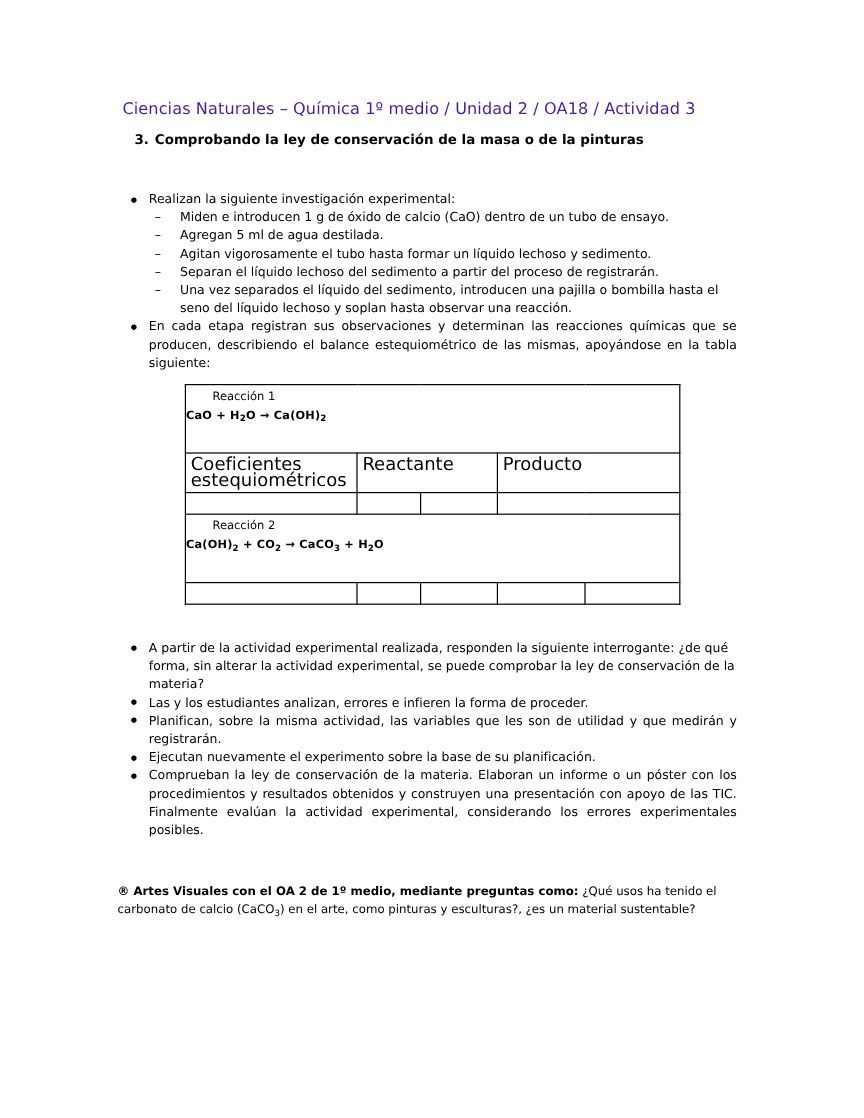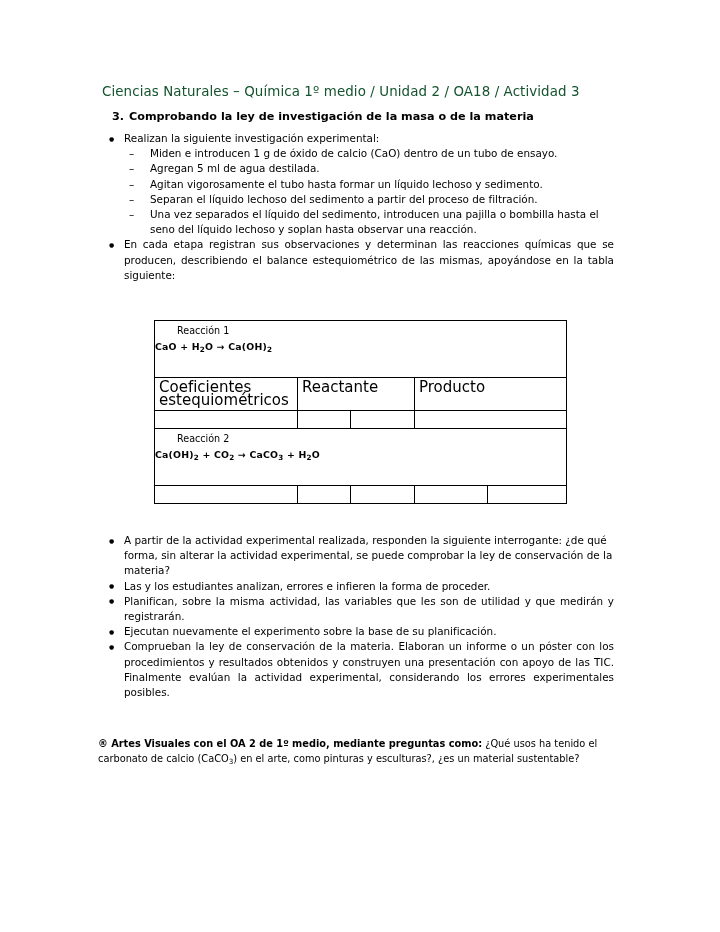--- a/index.html
+++ b/index.html
@@ -20,21 +20,21 @@
     width: 720px;
     height: 932px;
     box-sizing: border-box;
   }
   .doc-title {
     position: absolute;
     left: 102px;
     top: 84px;
     font-size: 13.4px;
     letter-spacing: 0.1px;
-    color: #14532d;
+    color: #4c1d95;
     white-space: nowrap;
   }
   .section-heading {
     position: absolute;
     left: 112px;
     top: 110px;
     font-size: 11.2px;
     font-weight: bold;
     white-space: nowrap;
   }
@@ -155,39 +155,39 @@
   .footer-note sub { font-size: 7.2px; vertical-align: -2px; }
 </style>
 </head>
 <body>
 
 <div class="page">
 
   <div class="doc-title">Ciencias Naturales – Química 1º medio / Unidad 2 / OA18 / Actividad 3</div>
 
   <div class="section-heading">
-    <span class="num">3.</span><span>Comprobando la ley de investigación de la masa o de la materia</span>
-  </div>
-
-  <div class="block" style="left:106px; top:131px; width:508px;">
+    <span class="num">3.</span><span>Comprobando la ley de conservación de la masa o de la pinturas</span>
+  </div>
+
+  <div class="block" style="left:106px; top:159px; width:508px;">
     <ul class="bullets">
       <li>
         <span class="ptext">Realizan la siguiente investigación experimental:</span>
         <ul class="dashes">
           <li>
               <span class="ptext">Miden e introducen 1 g de óxido de calcio (CaO) dentro de un tubo de ensayo.</span>
             </li>
           <li>
               <span class="ptext">Agregan 5 ml de agua destilada.</span>
             </li>
           <li>
               <span class="ptext">Agitan vigorosamente el tubo hasta formar un líquido lechoso y sedimento.</span>
             </li>
           <li>
-              <span class="ptext">Separan el líquido lechoso del sedimento a partir del proceso de filtración.</span>
+              <span class="ptext">Separan el líquido lechoso del sedimento a partir del proceso de registrarán.</span>
             </li>
           <li>
               <span class="ptext">Una vez separados el líquido del sedimento, introducen una pajilla o bombilla hasta el seno del líquido lechoso y soplan hasta observar una reacción.</span>
             </li>
         </ul>
       </li>
       <li class="justify">
         <span class="ptext">En cada etapa registran sus observaciones y determinan las reacciones químicas que se producen, describiendo el balance estequiométrico de las mismas, apoyándose en la tabla siguiente:</span>
       </li>
     </ul>

